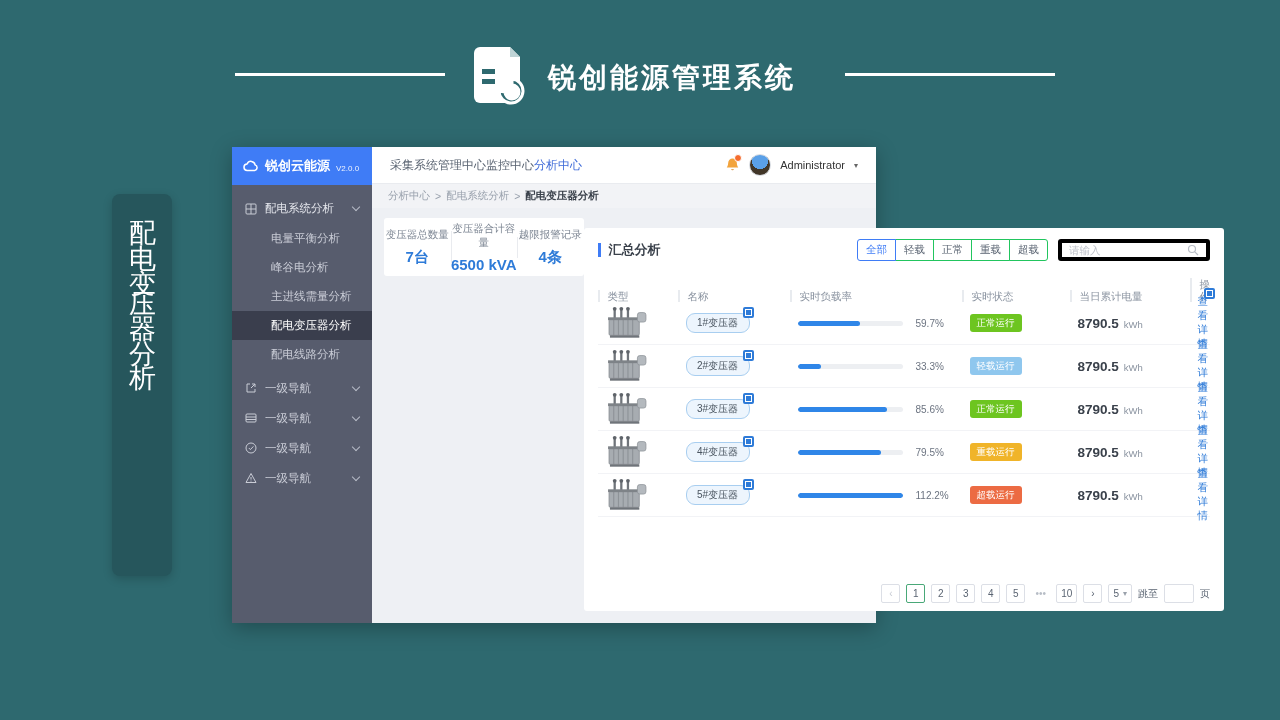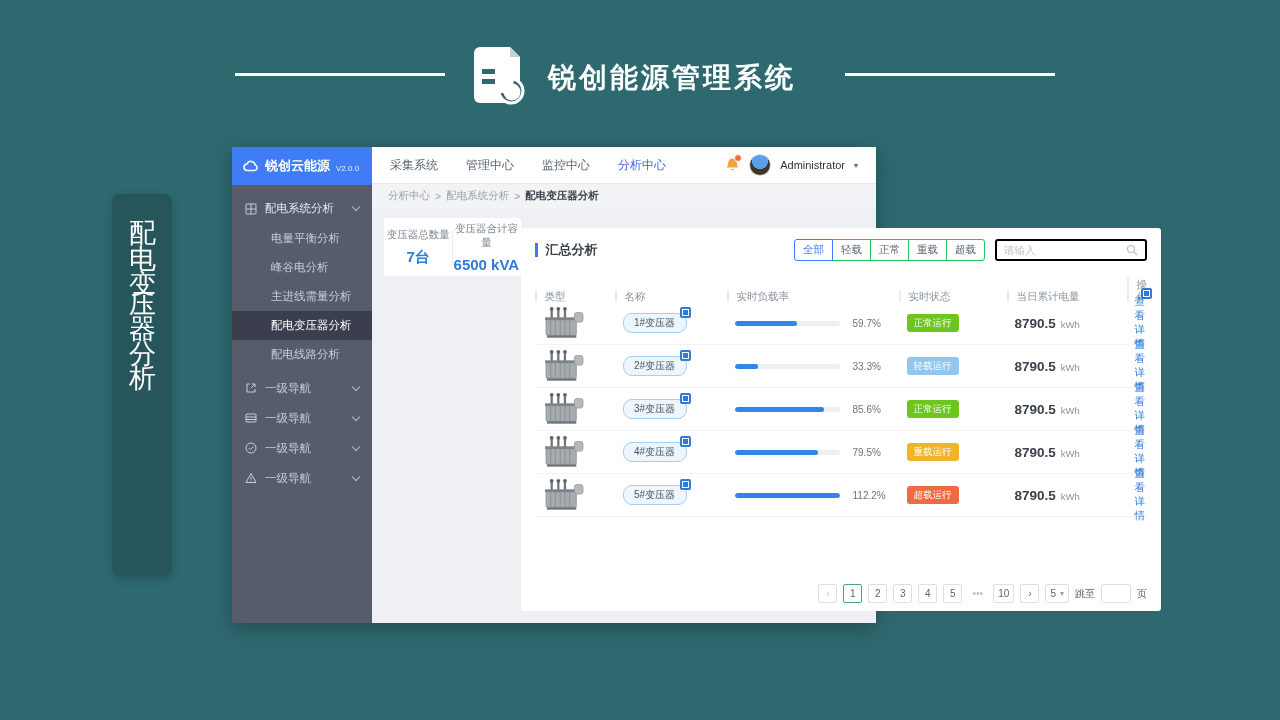--- a/index.html
+++ b/index.html
@@ -33,21 +33,21 @@
   .mitem .micon{width:12px;height:12px;display:inline-flex;flex-shrink:0}
   .chev{width:6px;height:6px;border-right:1.2px solid #B7BBC7;border-bottom:1.2px solid #B7BBC7;
     transform:rotate(45deg);margin-left:auto;margin-bottom:3px}
   .sub{height:29px;display:flex;align-items:center;padding-left:39px;color:#C9CCD6;font-size:11.5px;cursor:pointer}
   .sub.active{background:#3A3E4D;color:#fff}
   .nav-sec{margin-top:4px}
   .nav-sec .mitem{color:#C9CCD6;height:30px}
 
   
   .main{flex:1;min-width:0;background:#EEF0F4;display:flex;flex-direction:column}
-  .topnav{height:36px;background:#fff;display:flex;align-items:center;padding:17px 18px;gap:28px;flex-shrink:0}
+  .topnav{height:36px;background:#fff;display:flex;align-items:center;padding:17px 18px;flex-shrink:0}
   .tn-item{font-size:12px;color:#5A6472;cursor:pointer}
   .tn-item.active{color:#3F6BD8}
   .tn-right{margin-left:auto;display:flex;align-items:center;gap:9px}
   .bell{position:relative;display:inline-flex;cursor:pointer}
   .bell .dot{position:absolute;right:-2px;top:-3px;width:8px;height:8px;border-radius:50%;background:#F56C2D;border:1px solid #fff}
   .avatar{width:22px;height:22px;border-radius:50%;cursor:pointer;
     background:radial-gradient(circle at 50% 30%,#5AA0E8 0 46%,#413628 47% 100%);border:1px solid #D8DCE2}
   .user{font-size:11px;color:#333}
   .caret{font-size:8px;color:#666}
 
@@ -65,21 +65,21 @@
   .panel{background:#fff;border-radius:3px;margin-top:10px;flex:1;padding:11px 14px 8px;display:flex;flex-direction:column;min-height:0}
   .panel-head{display:flex;align-items:center;flex-shrink:0}
   .ptitle{font-size:13px;font-weight:bold;color:#3A414B;border-left:3px solid #3F7CF6;padding-left:8px;line-height:14px}
   .ph-right{margin-left:auto;display:flex;align-items:center;gap:10px}
   .fgroup{display:flex}
   .fbtn{height:22px;min-width:37px;border:1px solid #22c55e;background:#fff;display:flex;align-items:center;
     justify-content:center;font-size:10.5px;color:#5A6472;padding:0 8px;margin-left:-1px;cursor:pointer;position:relative}
   .fbtn:first-child{border-radius:3px 0 0 3px;margin-left:0}
   .fbtn:last-child{border-radius:0 3px 3px 0}
   .fbtn.active{color:#3F7CF6;border-color:#3F7CF6;z-index:1}
-  .search{width:152px;height:22px;border:2px solid #000000;border-radius:3px;display:flex;align-items:center;padding:0 7px;background:#fff}
+  .search{width:152px;height:22px;border:4px solid #000000;border-radius:3px;display:flex;align-items:center;padding:0 7px;background:#fff}
   .search input{border:none;outline:none;flex:1;min-width:0;font-size:10.5px;color:#333;background:transparent}
   .search input::placeholder{color:#C0C4CC}
 
   .thead{display:flex;align-items:flex-end;margin-top:17px;flex-shrink:0}
   .th{font-size:10.5px;color:#8A93A0;border-left:2px solid #E8EBEF;padding-left:8px;line-height:12px}
   .c1{width:80px}.c2{width:112px}.c3{width:172px}.c4{width:108px}.c5{width:120px}.c6{flex:1}
 
   .tbody{flex:1;min-height:0}
   .trow{display:flex;align-items:center;height:43px;border-bottom:1px solid #F2F3F6}
   .cell{padding-left:8px;display:flex;align-items:center}
@@ -248,20 +248,24 @@
 
       <div class="stats">
         <div class="stat">
           <div class="lbl">变压器总数量</div>
           <div class="val">7台</div>
         </div>
         <div class="stat">
           <div class="lbl">变压器合计容量</div>
           <div class="val">6500 kVA</div>
         </div>
+        <div class="stat">
+          <div class="lbl">越限报警记录</div>
+          <div class="val">4条</div>
+        </div>
       </div>
 
       <div class="panel">
         <div class="panel-head">
           <span class="ptitle">汇总分析</span>
           <span class="ph-right">
             <span class="fgroup">
               <span class="fbtn active">全部</span>
               <span class="fbtn">轻载</span>
               <span class="fbtn">正常</span>

